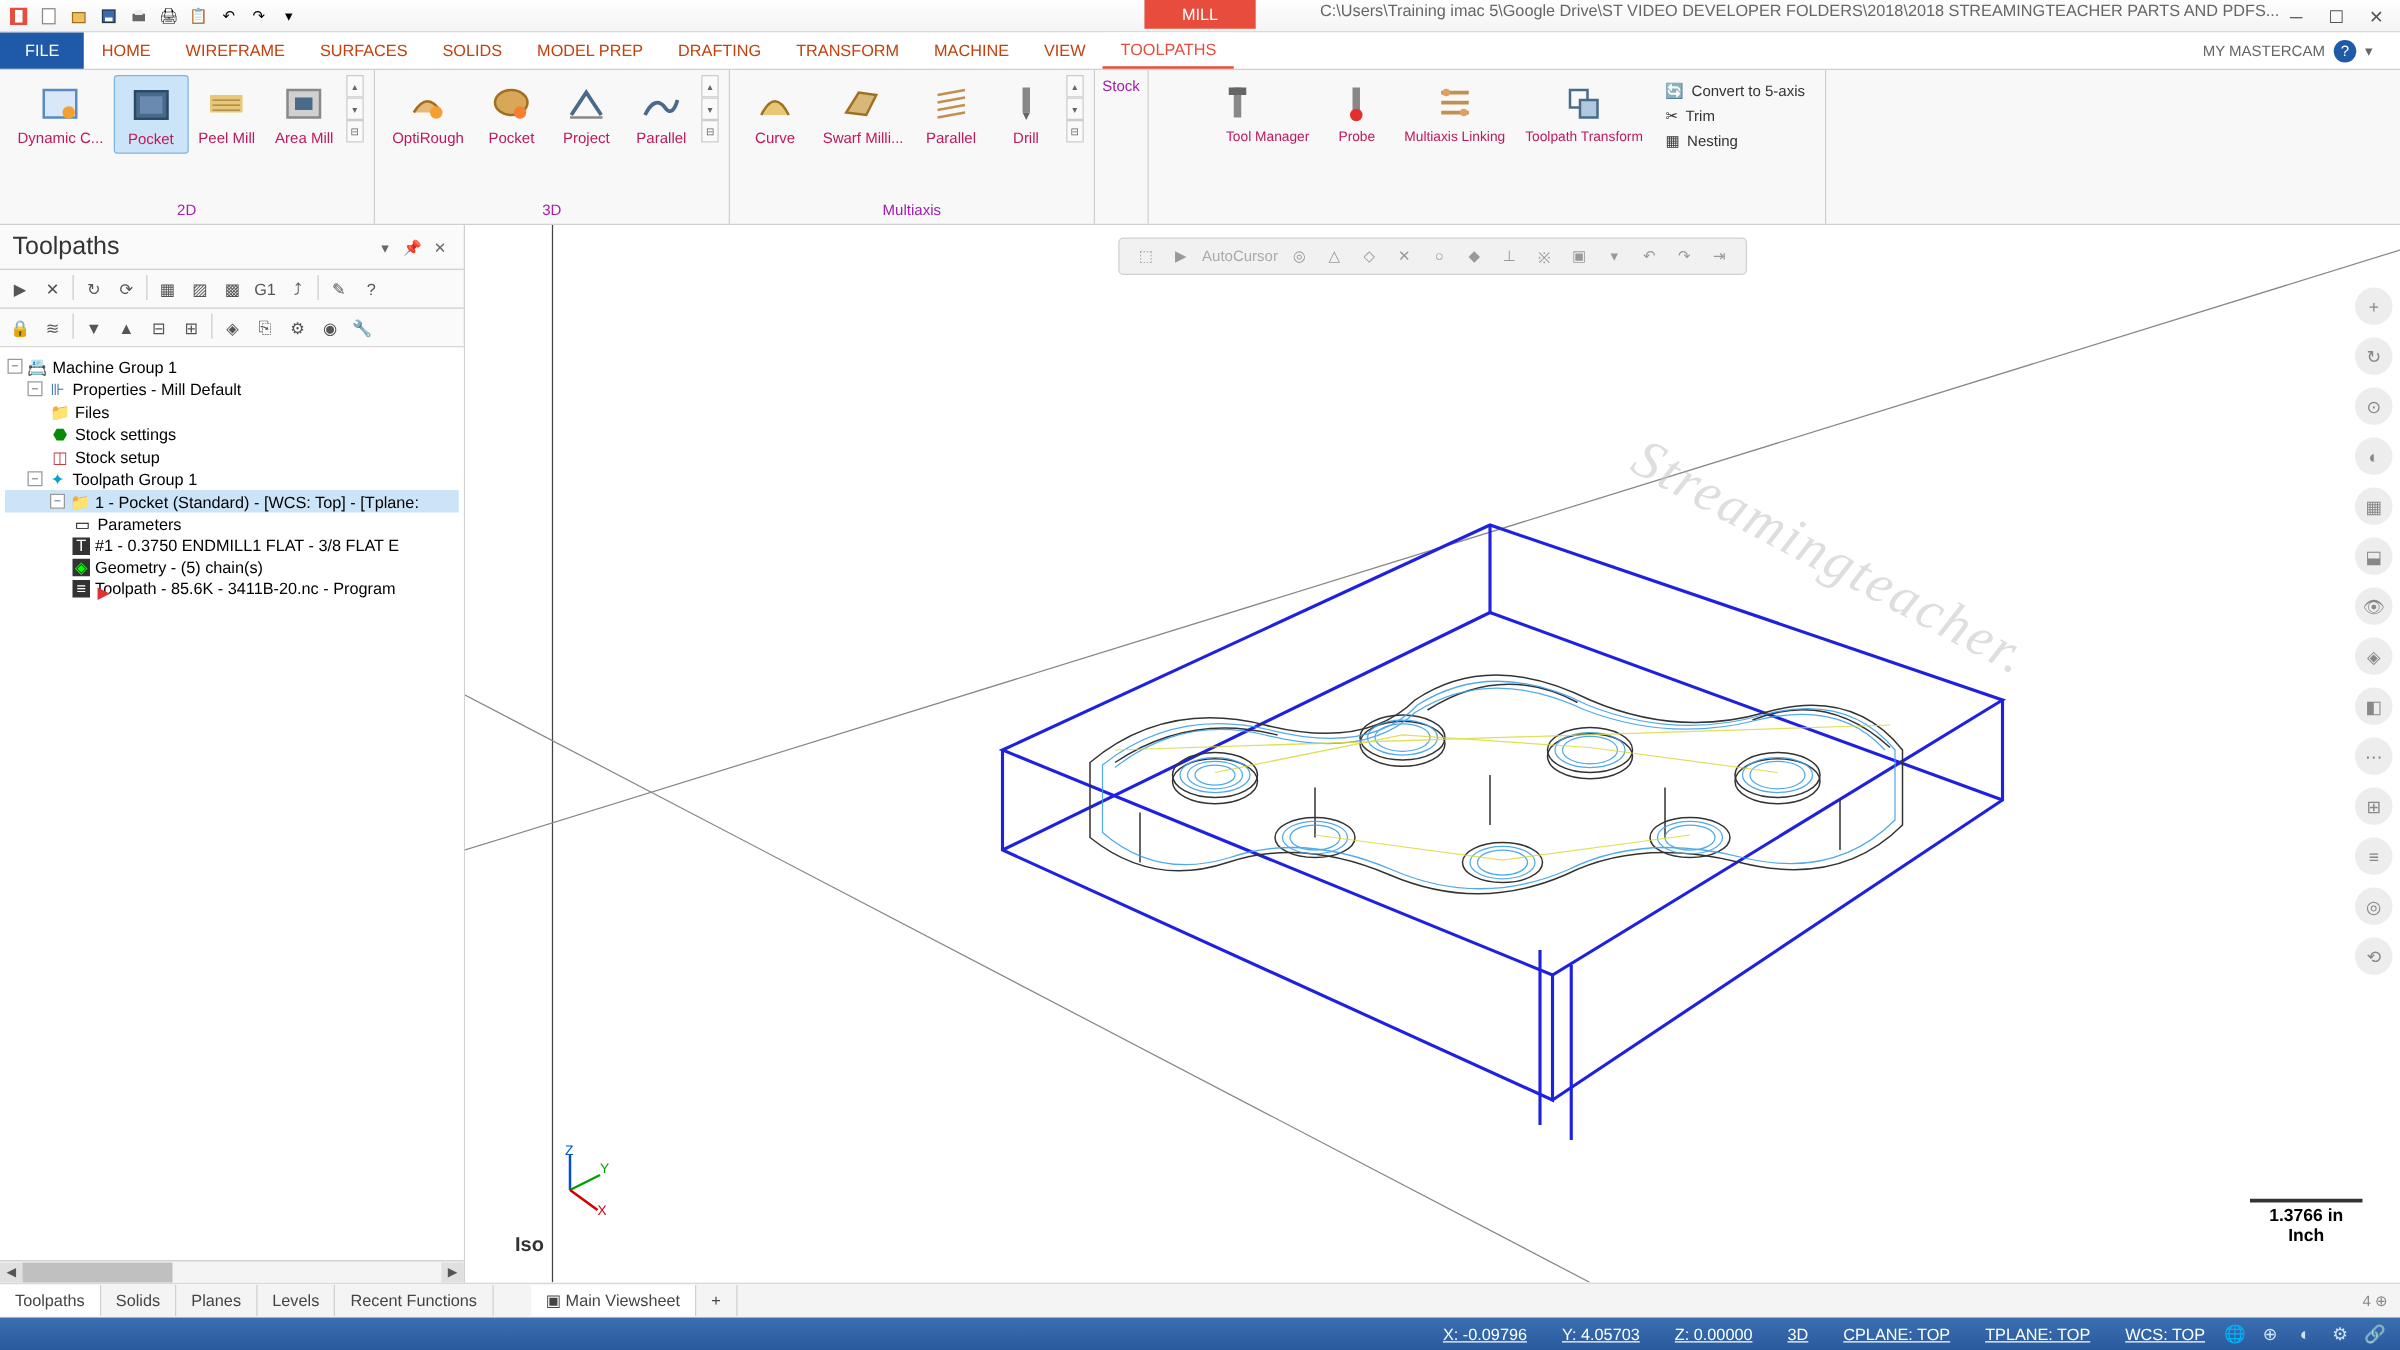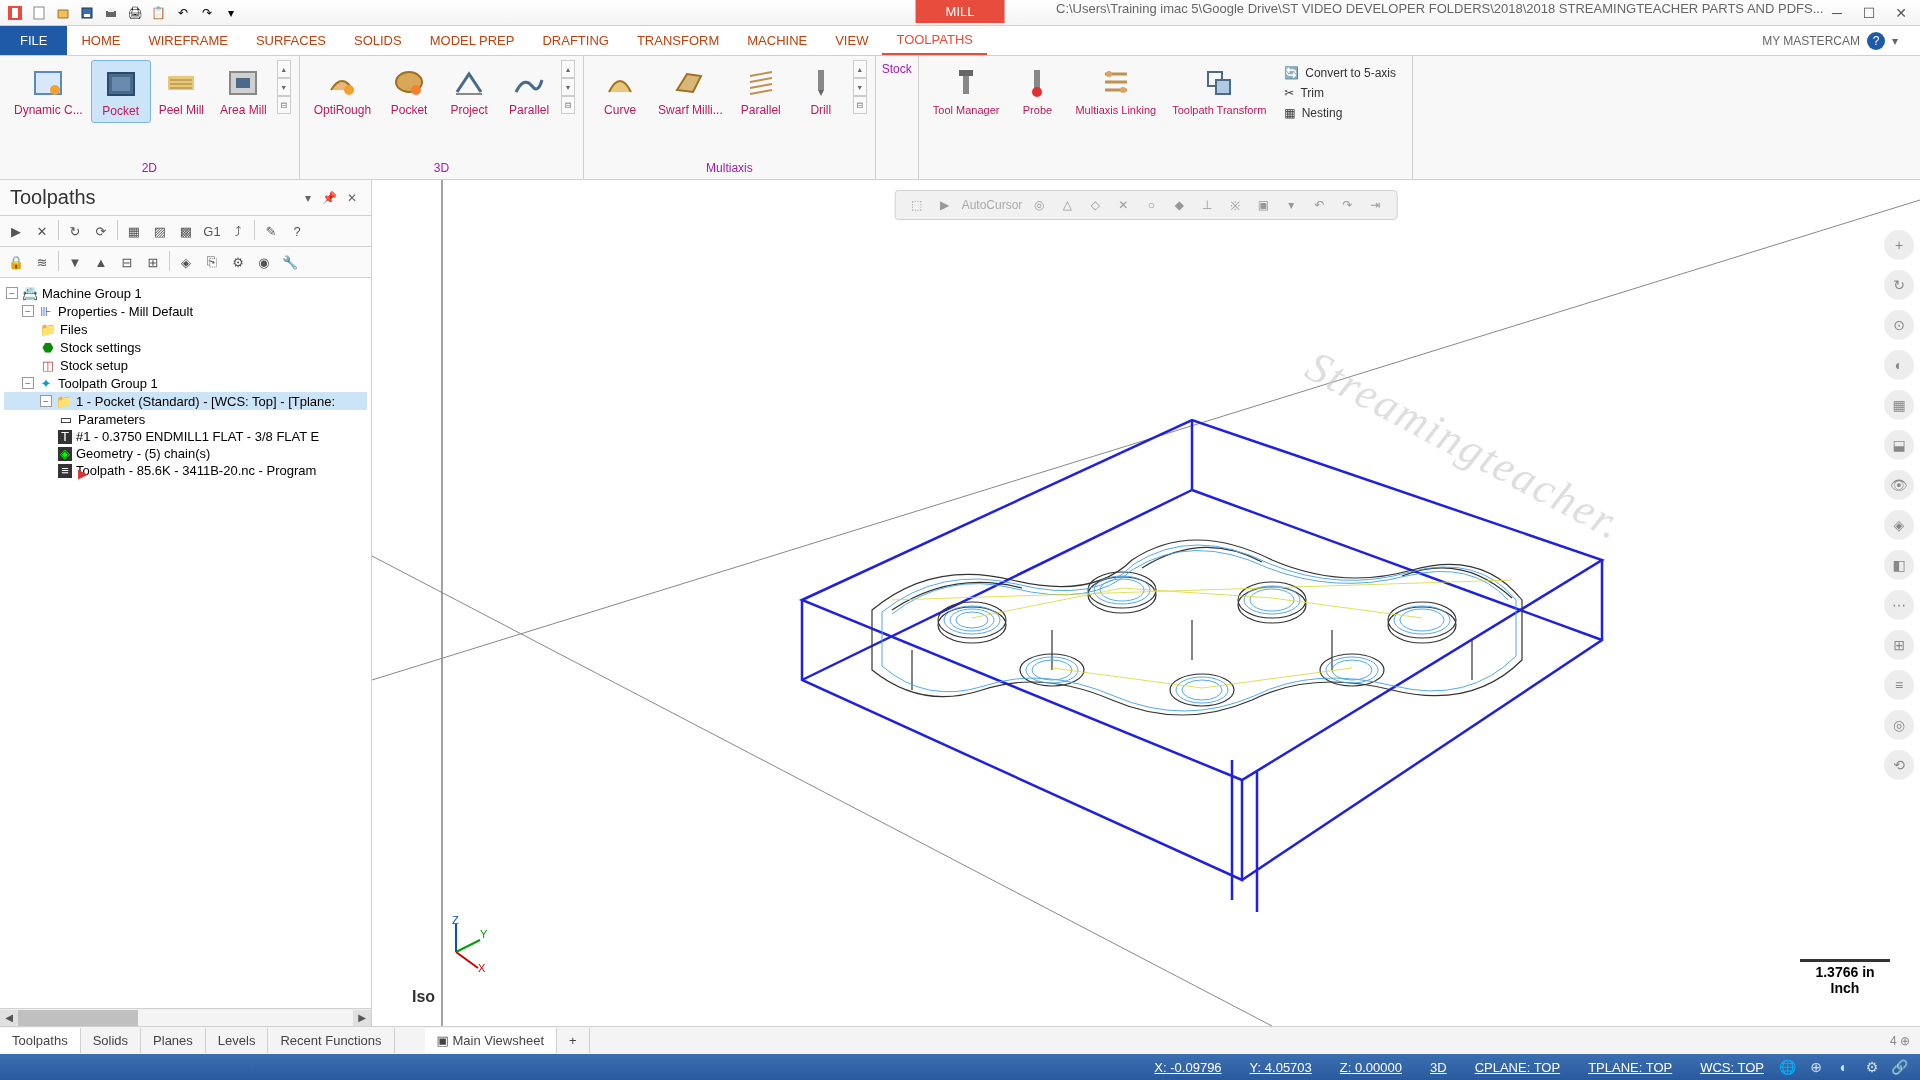--- a/index.html
+++ b/index.html
@@ -299,21 +299,21 @@
 
   <div class="ribbon-group">
     <div class="ribbon-items">
       <div class="ribbon-btn">
           <div class="ribbon-icon">
             <svg width="34" height="34">
               <rect x="14" y="4" width="6" height="24" fill="#888"></rect>
               <rect x="10" y="4" width="14" height="6" fill="#666"></rect>
             </svg>
           </div>
-          <div class="ribbon-label" style="font-size:11px;">Tool Manager</div>
+          <div class="ribbon-label" style="font-size:11px;margin-left:48px;">Tool Manager</div>
         </div>
       <div class="ribbon-btn">
           <div class="ribbon-icon">
             <svg width="34" height="34">
               <rect x="14" y="4" width="6" height="18" fill="#888"></rect>
               <circle cx="17" cy="26" r="5" fill="#e03030"></circle>
             </svg>
           </div>
           <div class="ribbon-label" style="font-size:11px;">Probe</div>
         </div>

